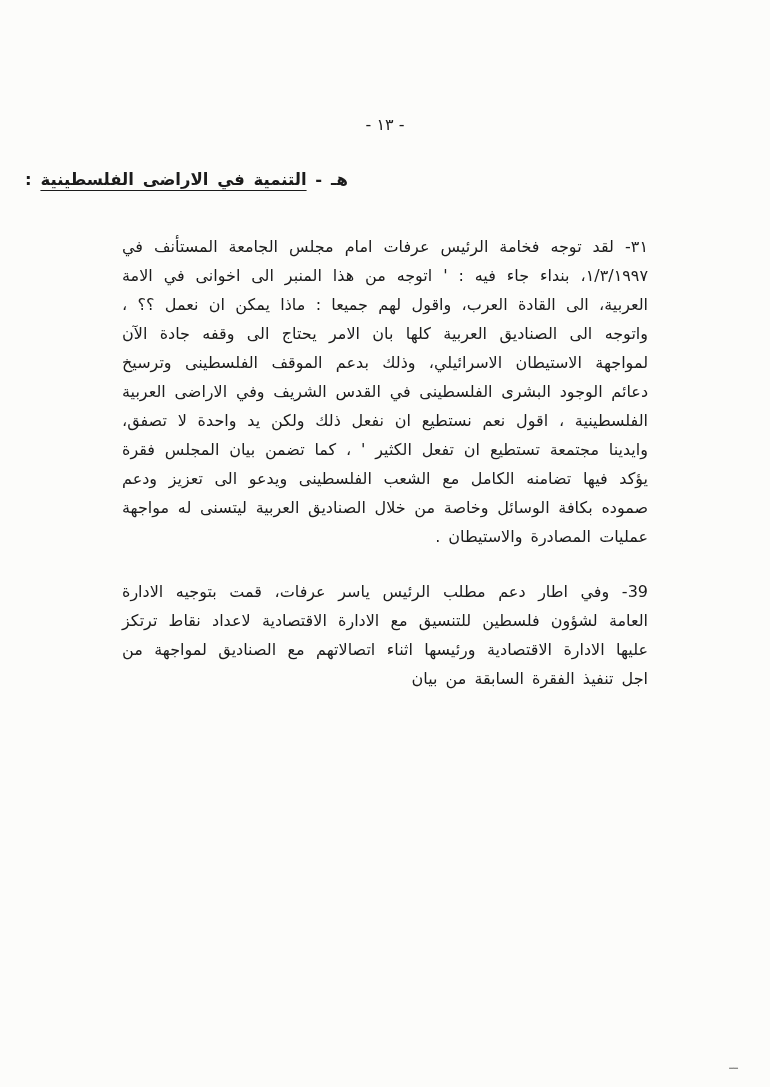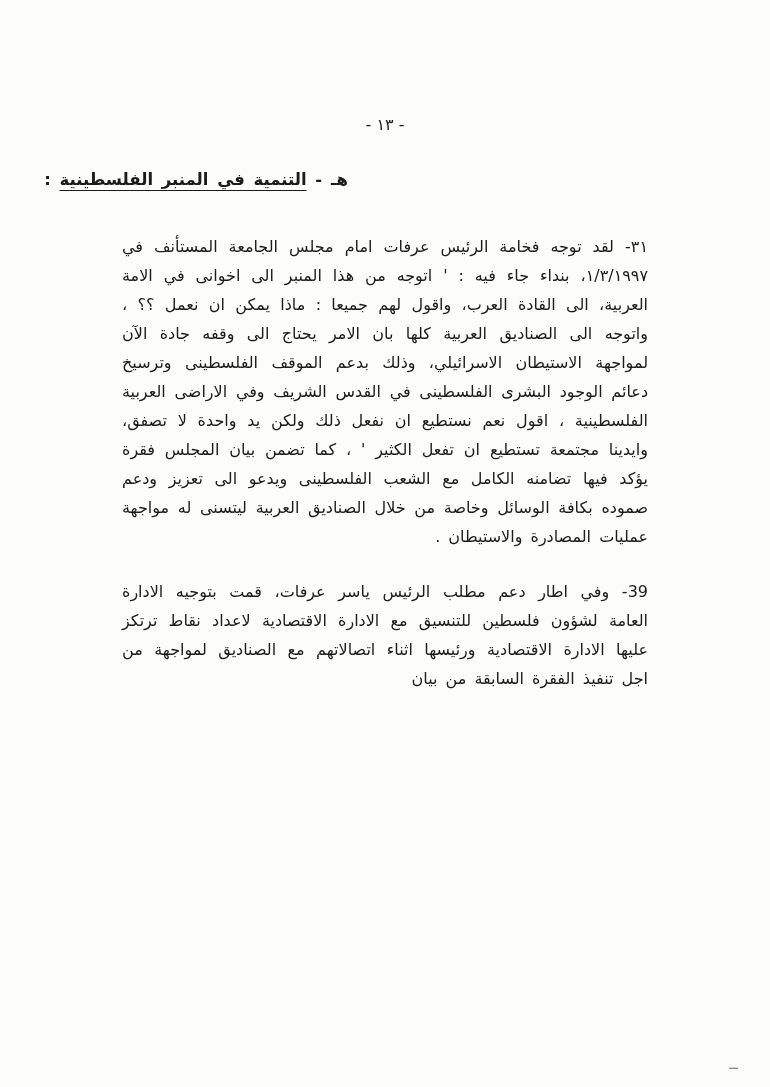--- a/index.html
+++ b/index.html
@@ -90,21 +90,21 @@
 </head>
 <body>
 
 <div class="page">
 
   <div class="page-number">- ١٣ -</div>
 
   <div class="content">
 
 
-    <h2 class="section-heading"><span>هـ - </span><span class="underlined">التنمية في المنبر الفلسطينية</span><span> :</span></h2>
+    <h2 class="section-heading"><span>هـ - </span><span class="underlined">التنمية في الاراضى الفلسطينية</span><span> :</span></h2>
 
     <p class="numbered-item"><span class="item-number">٣١-</span> <span>لقد توجه فخامة الرئيس عرفات امام مجلس الجامعة المستأنف في ١/٣/١٩٩٧، بنداء جاء فيه : ' اتوجه من هذا المنبر الى اخوانى في الامة العربية، الى القادة العرب، واقول لهم جميعا : ماذا يمكن ان نعمل ؟؟ ، واتوجه الى الصناديق العربية كلها بان الامر يحتاج الى وقفه جادة الآن لمواجهة الاستيطان الاسرائيلي، وذلك بدعم الموقف الفلسطينى وترسيخ دعائم الوجود البشرى الفلسطينى في القدس الشريف وفي الاراضى العربية الفلسطينية ، اقول نعم نستطيع ان نفعل ذلك ولكن يد واحدة لا تصفق، وايدينا مجتمعة تستطيع ان تفعل الكثير ' ، كما تضمن بيان المجلس فقرة يؤكد فيها تضامنه الكامل مع الشعب الفلسطينى ويدعو الى تعزيز ودعم صموده بكافة الوسائل وخاصة من خلال الصناديق العربية ليتسنى له مواجهة عمليات المصادرة والاستيطان .</span></p>
 
     <p class="numbered-item"><span class="item-number">39-</span> <span>وفي اطار دعم مطلب الرئيس ياسر عرفات، قمت بتوجيه الادارة العامة لشؤون فلسطين للتنسيق مع الادارة الاقتصادية لاعداد نقاط ترتكز عليها الادارة الاقتصادية ورئيسها اثناء اتصالاتهم مع الصناديق لمواجهة من اجل تنفيذ الفقرة السابقة من بيان</span></p>
 
   </div>
 
   <div class="corner-mark">ــ</div>
 
 </div>

